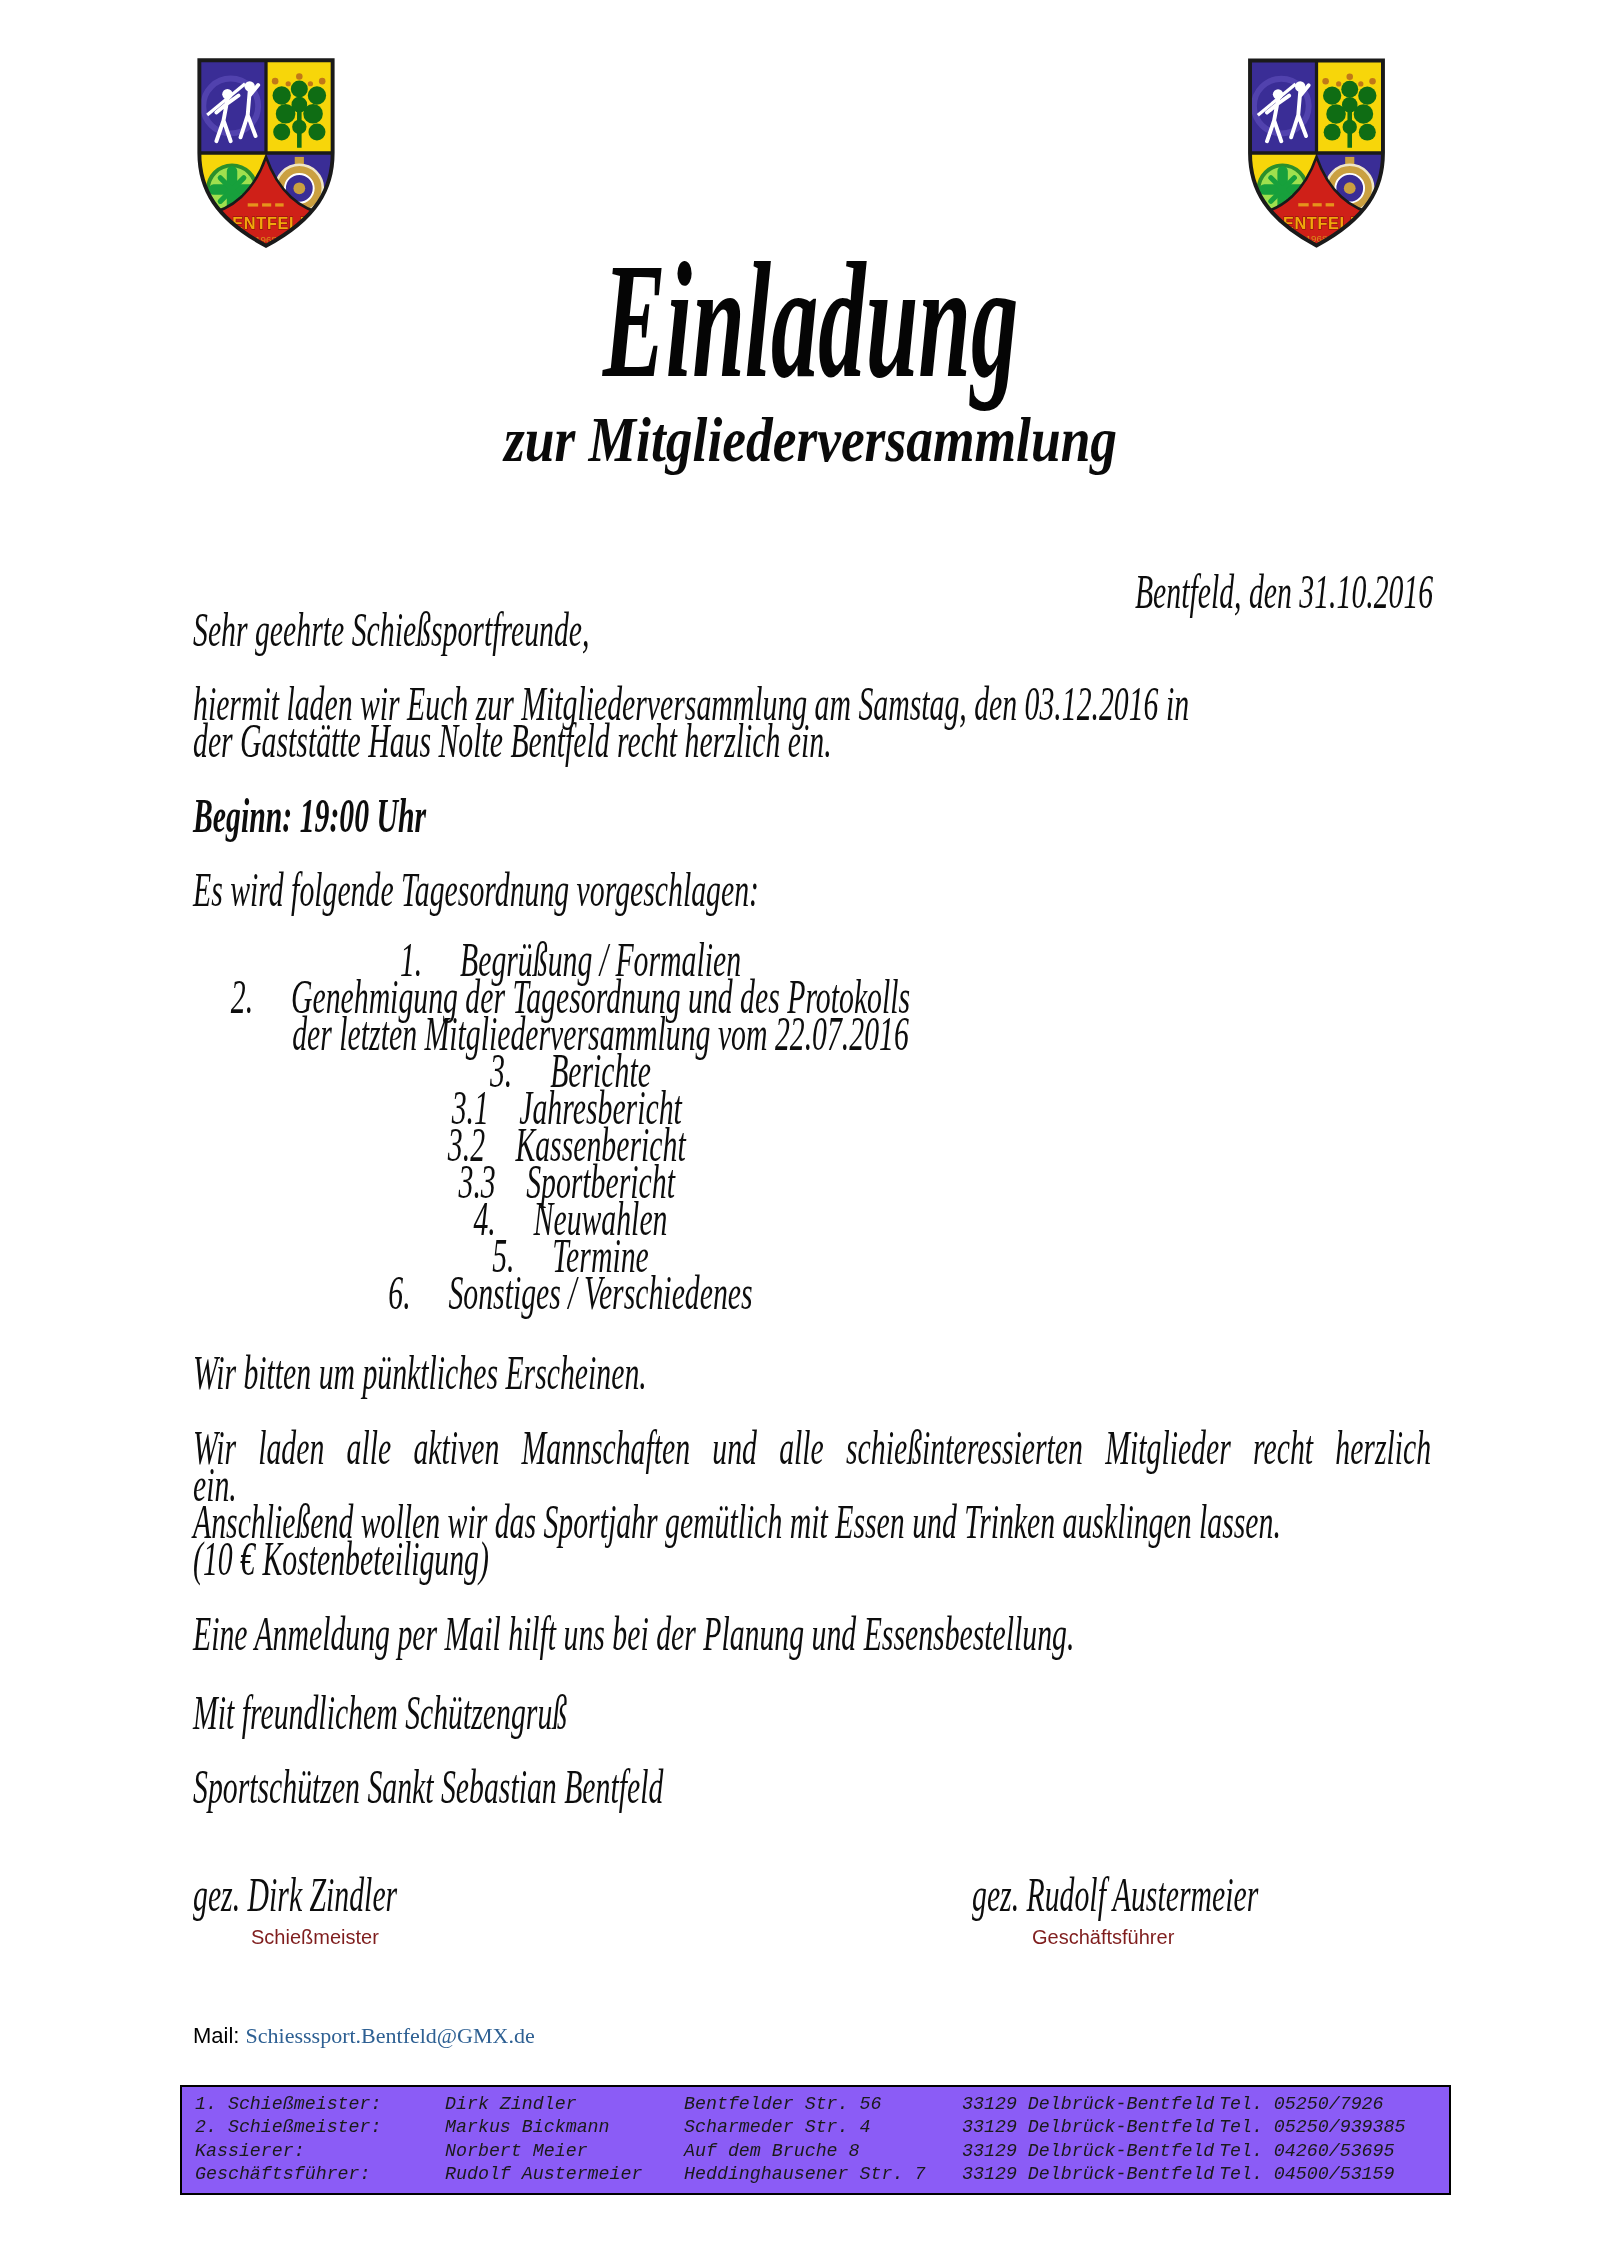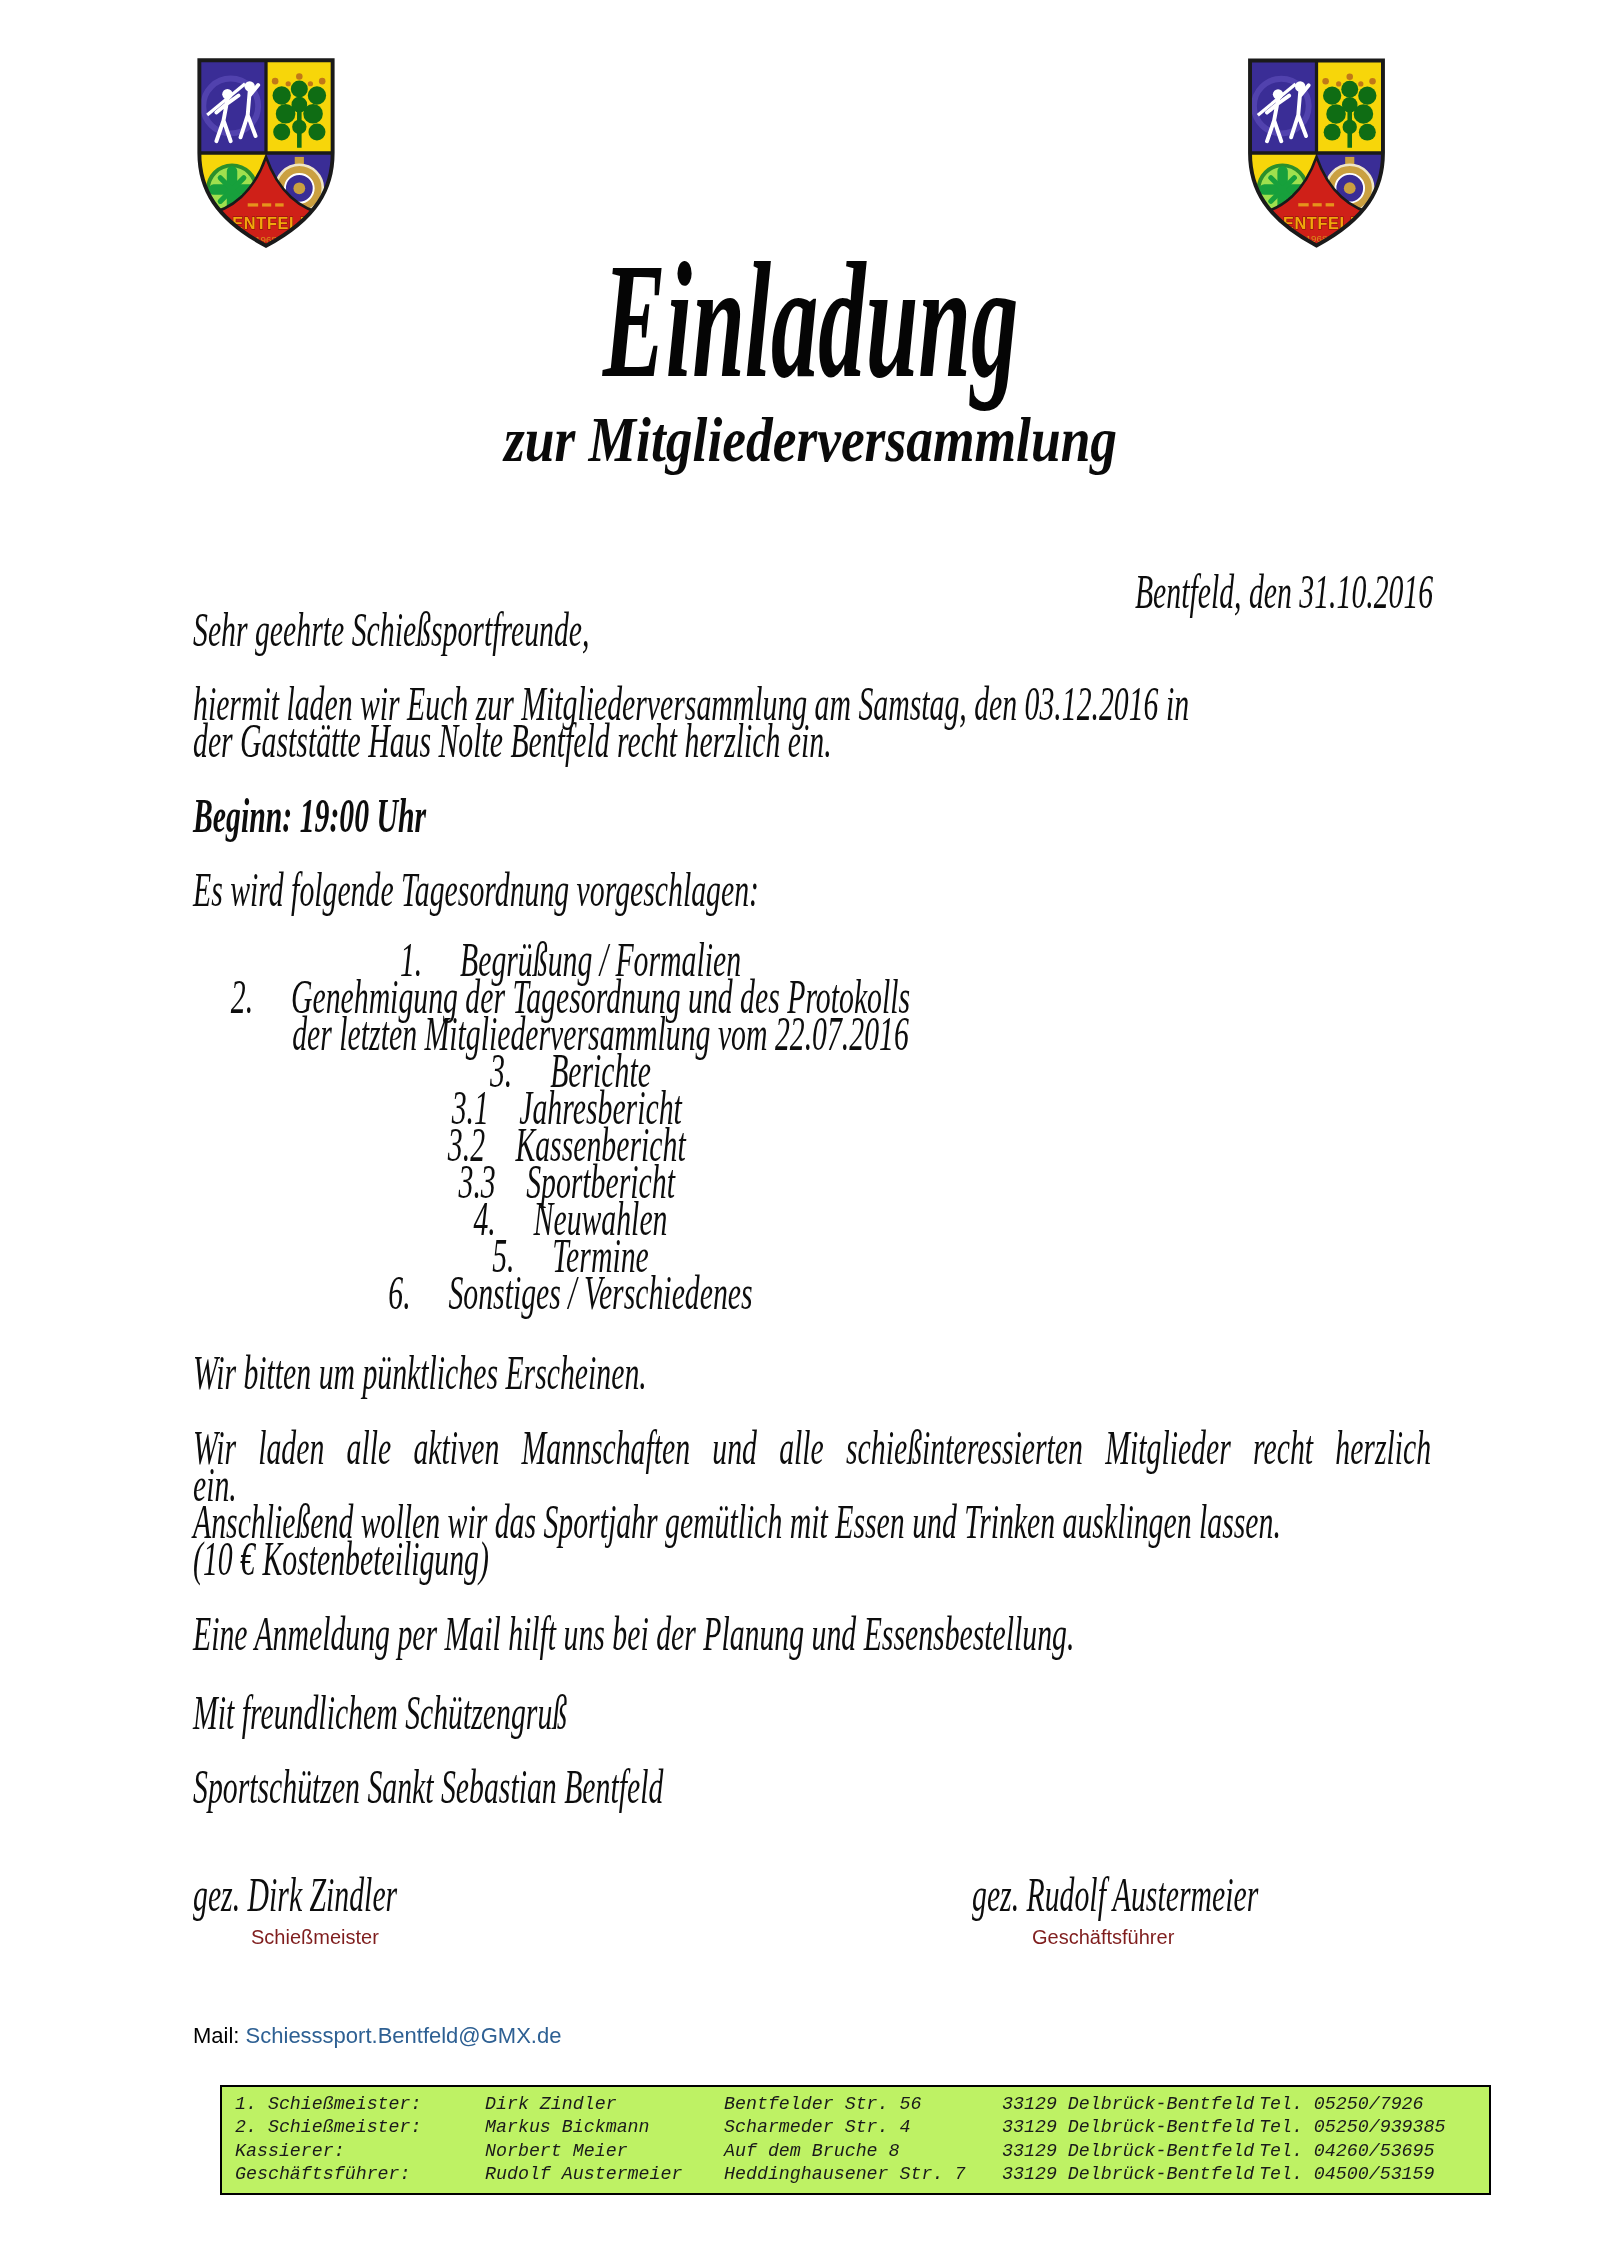--- a/index.html
+++ b/index.html
@@ -49,28 +49,27 @@
   #agenda-list{position:absolute; left:193px; top:941px;text-align:center;}
   .agenda-row{
     height:37px; line-height:37px; font-style:italic; font-size:48px;
     transform:scaleX(.62); transform-origin:left top; white-space:nowrap; color:#0d0d0d;
   }
   .agenda-row .num{display:inline-block; width:158px;}
   
   .sig-role{position:absolute; font-family:"Liberation Sans",sans-serif; font-size:20px; color:#7f1d1d;}
   
   .mail-line{position:absolute; left:193px; top:2023px; font-family:"Liberation Sans",sans-serif; font-size:22px; color:#000;}
-  .mail-line a{color:#2e6093; text-decoration:none;}
+  .mail-line a{color:#2e6093; text-decoration:none;font-family:Liberation Serif, serif;}
   
   .footer-box{
     position:absolute; left:180px; top:2085px; width:1271px; height:110px;
     box-sizing:border-box; border:2.6px solid #000; padding:5.9px 0 0 13px;
     font-family:"Liberation Mono",monospace; font-style:italic; font-size:18.3px; color:#1a1a1a;
-    background:#bef264;
-    margin-left:40px;
+    background:#8b5cf6;
   }
   .footer-row{display:grid; grid-template-columns:250px 239px 278px 257px auto; line-height:23.5px; white-space:nowrap;}
 </style>
 </head>
 <body>
 
 <div id="page">
 
   <svg width="0" height="0" style="position:absolute" aria-hidden="true">
     <symbol id="crest-symbol" viewBox="0 0 232 300">

